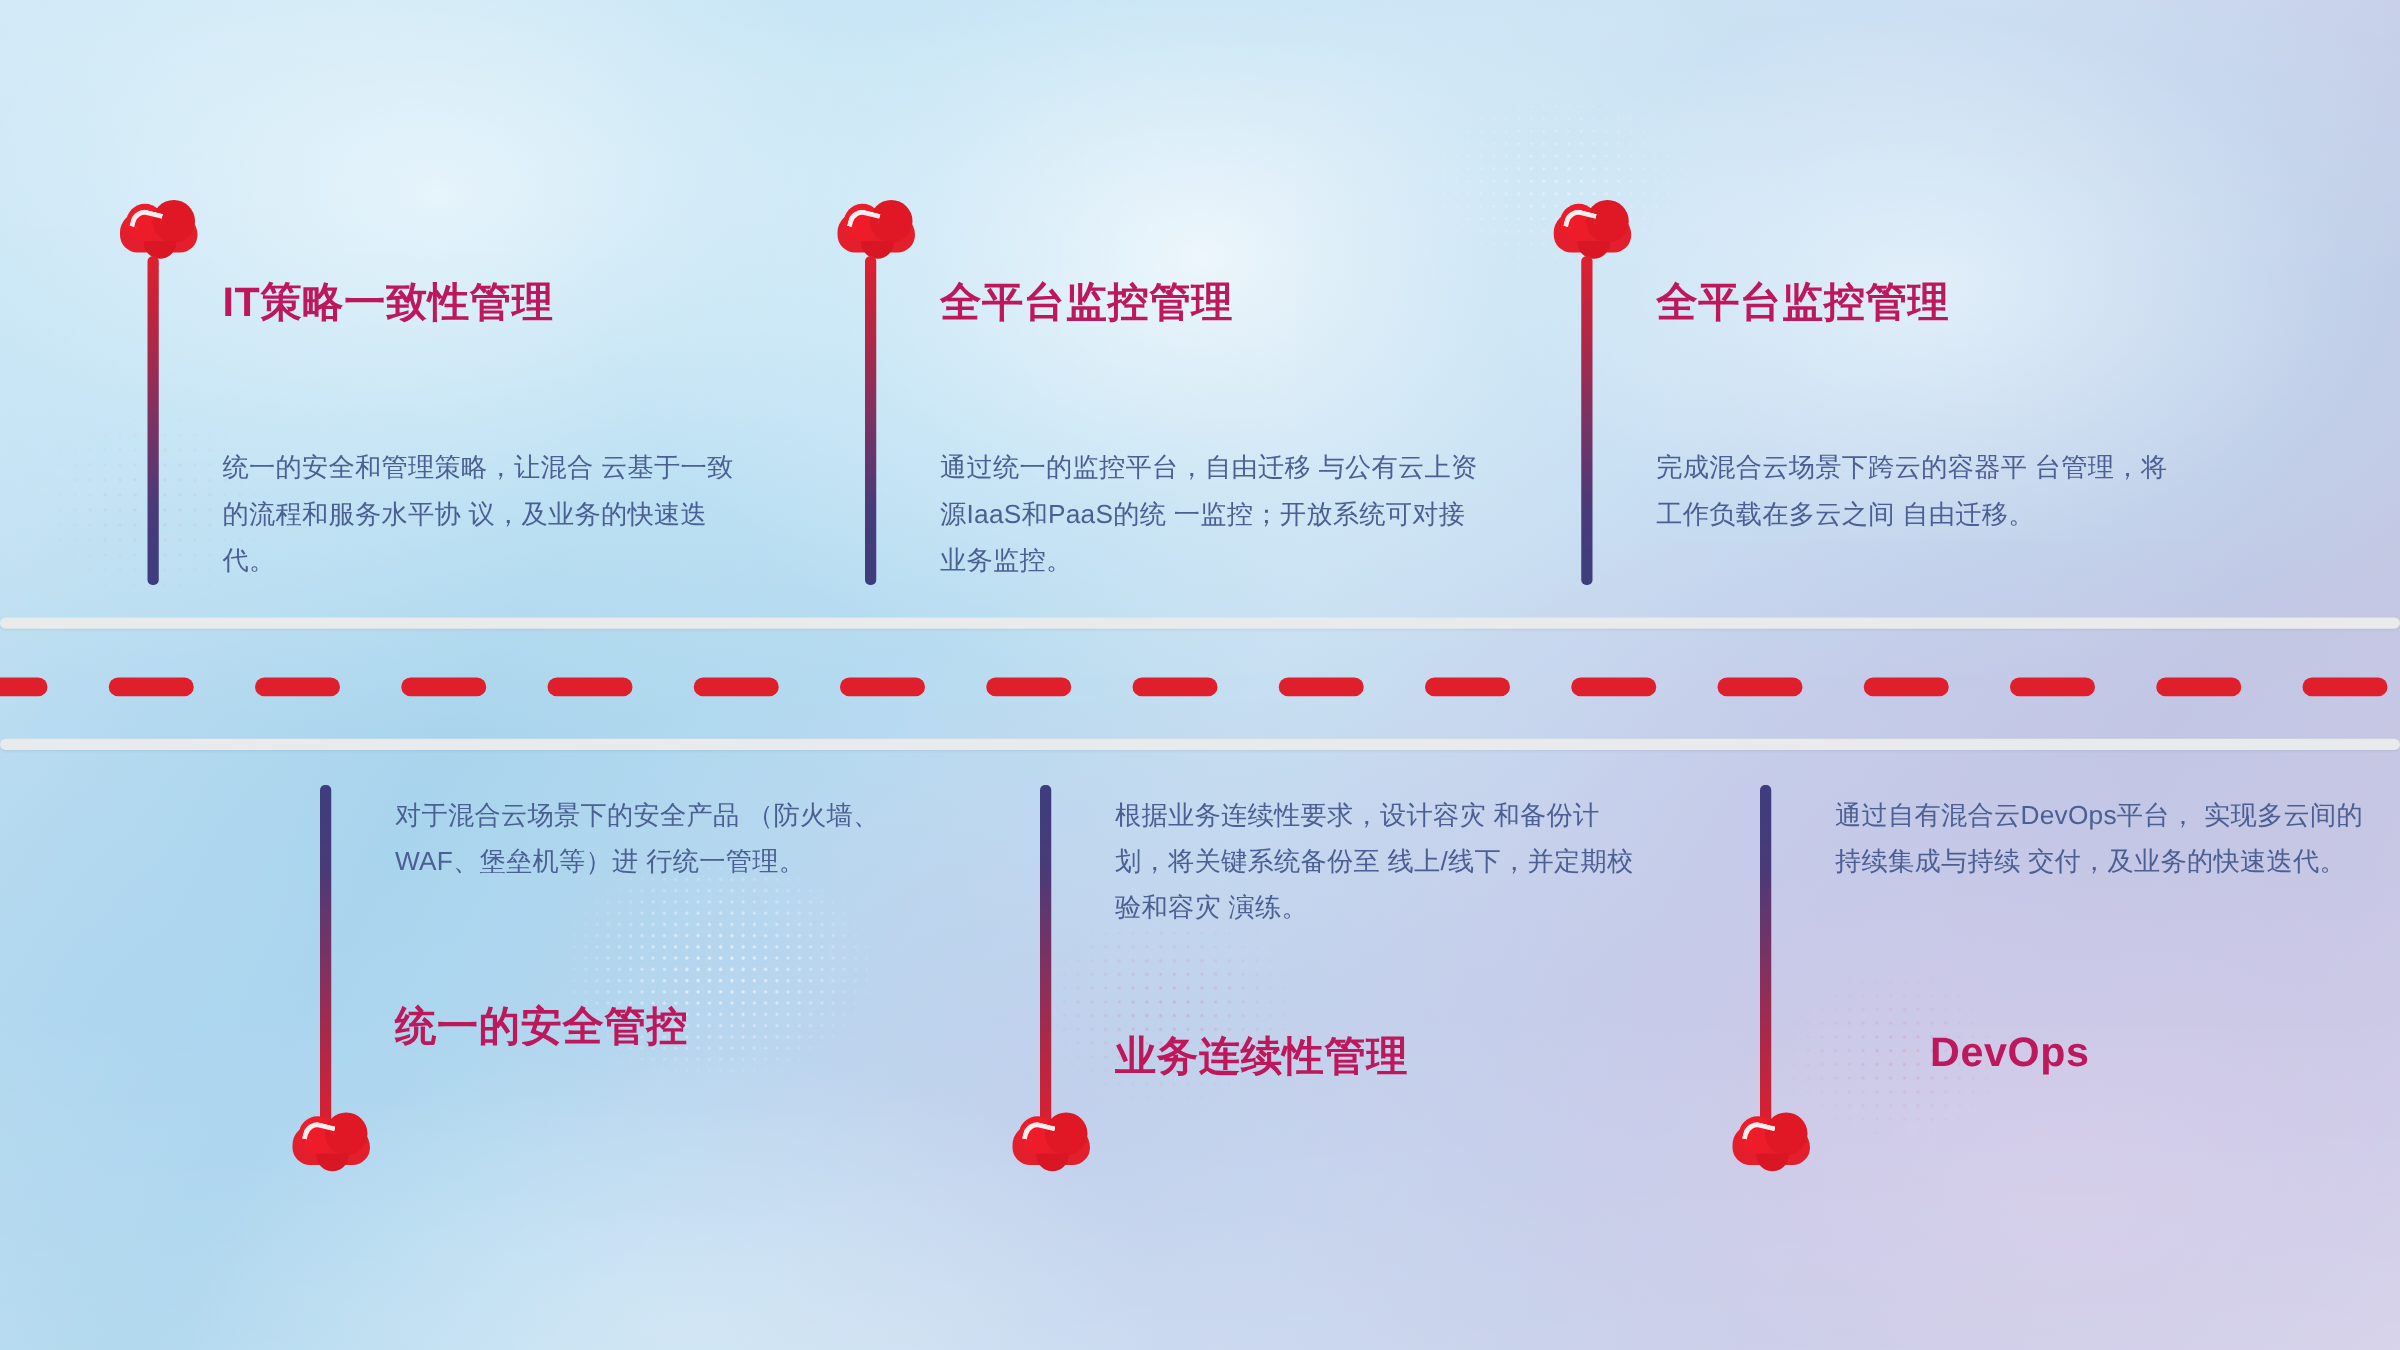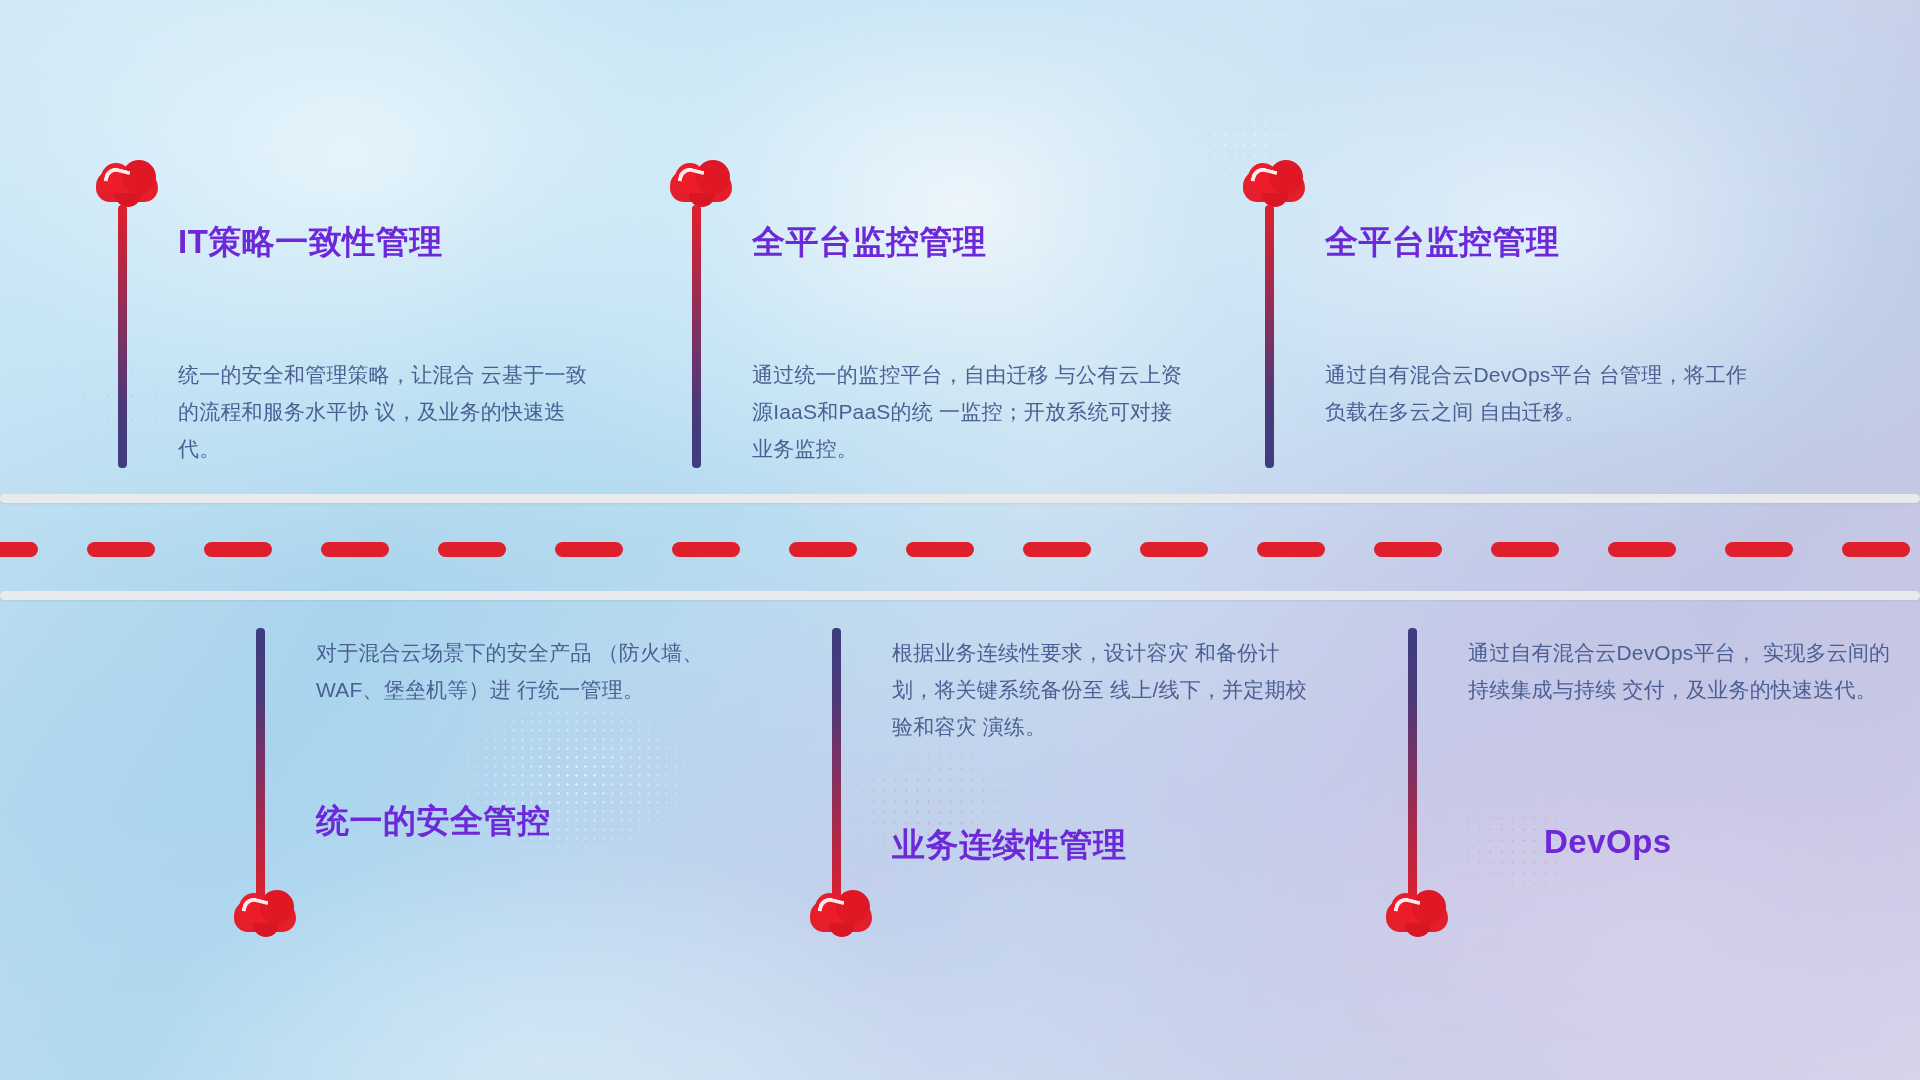--- a/index.html
+++ b/index.html
@@ -136,21 +136,21 @@
   }
 
   
   .bar{position:absolute;width:9px;border-radius:4px;}
   .bar.down{background:linear-gradient(180deg,#e01f2d 0%,#b52743 22%,#7b3264 50%,#4a3a78 76%,#3d3d7e 100%);}
   .bar.up{background:linear-gradient(180deg,#3d3d7e 0%,#4a3a78 24%,#7b3264 50%,#b52743 78%,#e01f2d 100%);}
 
   
   .title{
     position:absolute;white-space:nowrap;
-    font-size:33px;font-weight:700;color:#6d28d9;letter-spacing:.5px;
+    font-size:33px;font-weight:700;color:#be185d;letter-spacing:.5px;
   }
   .desc{
     position:absolute;
     font-size:21px;line-height:37px;color:#4b5f93;
     letter-spacing:.2px;
   }
 </style>
 </head>
 <body>
 
@@ -233,21 +233,21 @@
     <div class="cloud" style="left:1243px;top:160px;">
       <div class="c-body"></div>
         <div class="c-lobe-a"></div>
         <div class="c-lobe-b"></div>
       <div class="c-foot"></div>
         <div class="c-arc"></div>
     </div>
     <div class="bar down" style="left:1265px;top:205px;height:263px;"></div>
     <div class="title" style="left:1325px;top:220px;">全平台监控管理</div>
     <div class="desc" style="left:1325px;top:356px;width:430px;">
-      <span>通过自有混合云DevOps平台</span>
+      <span>完成混合云场景下跨云的容器平</span>
       <span>台管理，将工作负载在多云之间</span>
       <span>自由迁移。</span>
     </div>
   </div>
 
   <div class="col">
     <div class="bar up" style="left:256px;top:628px;height:278px;"></div>
     <div class="cloud" style="left:234px;top:890px;">
       <div class="c-body"></div>
         <div class="c-lobe-a"></div>

